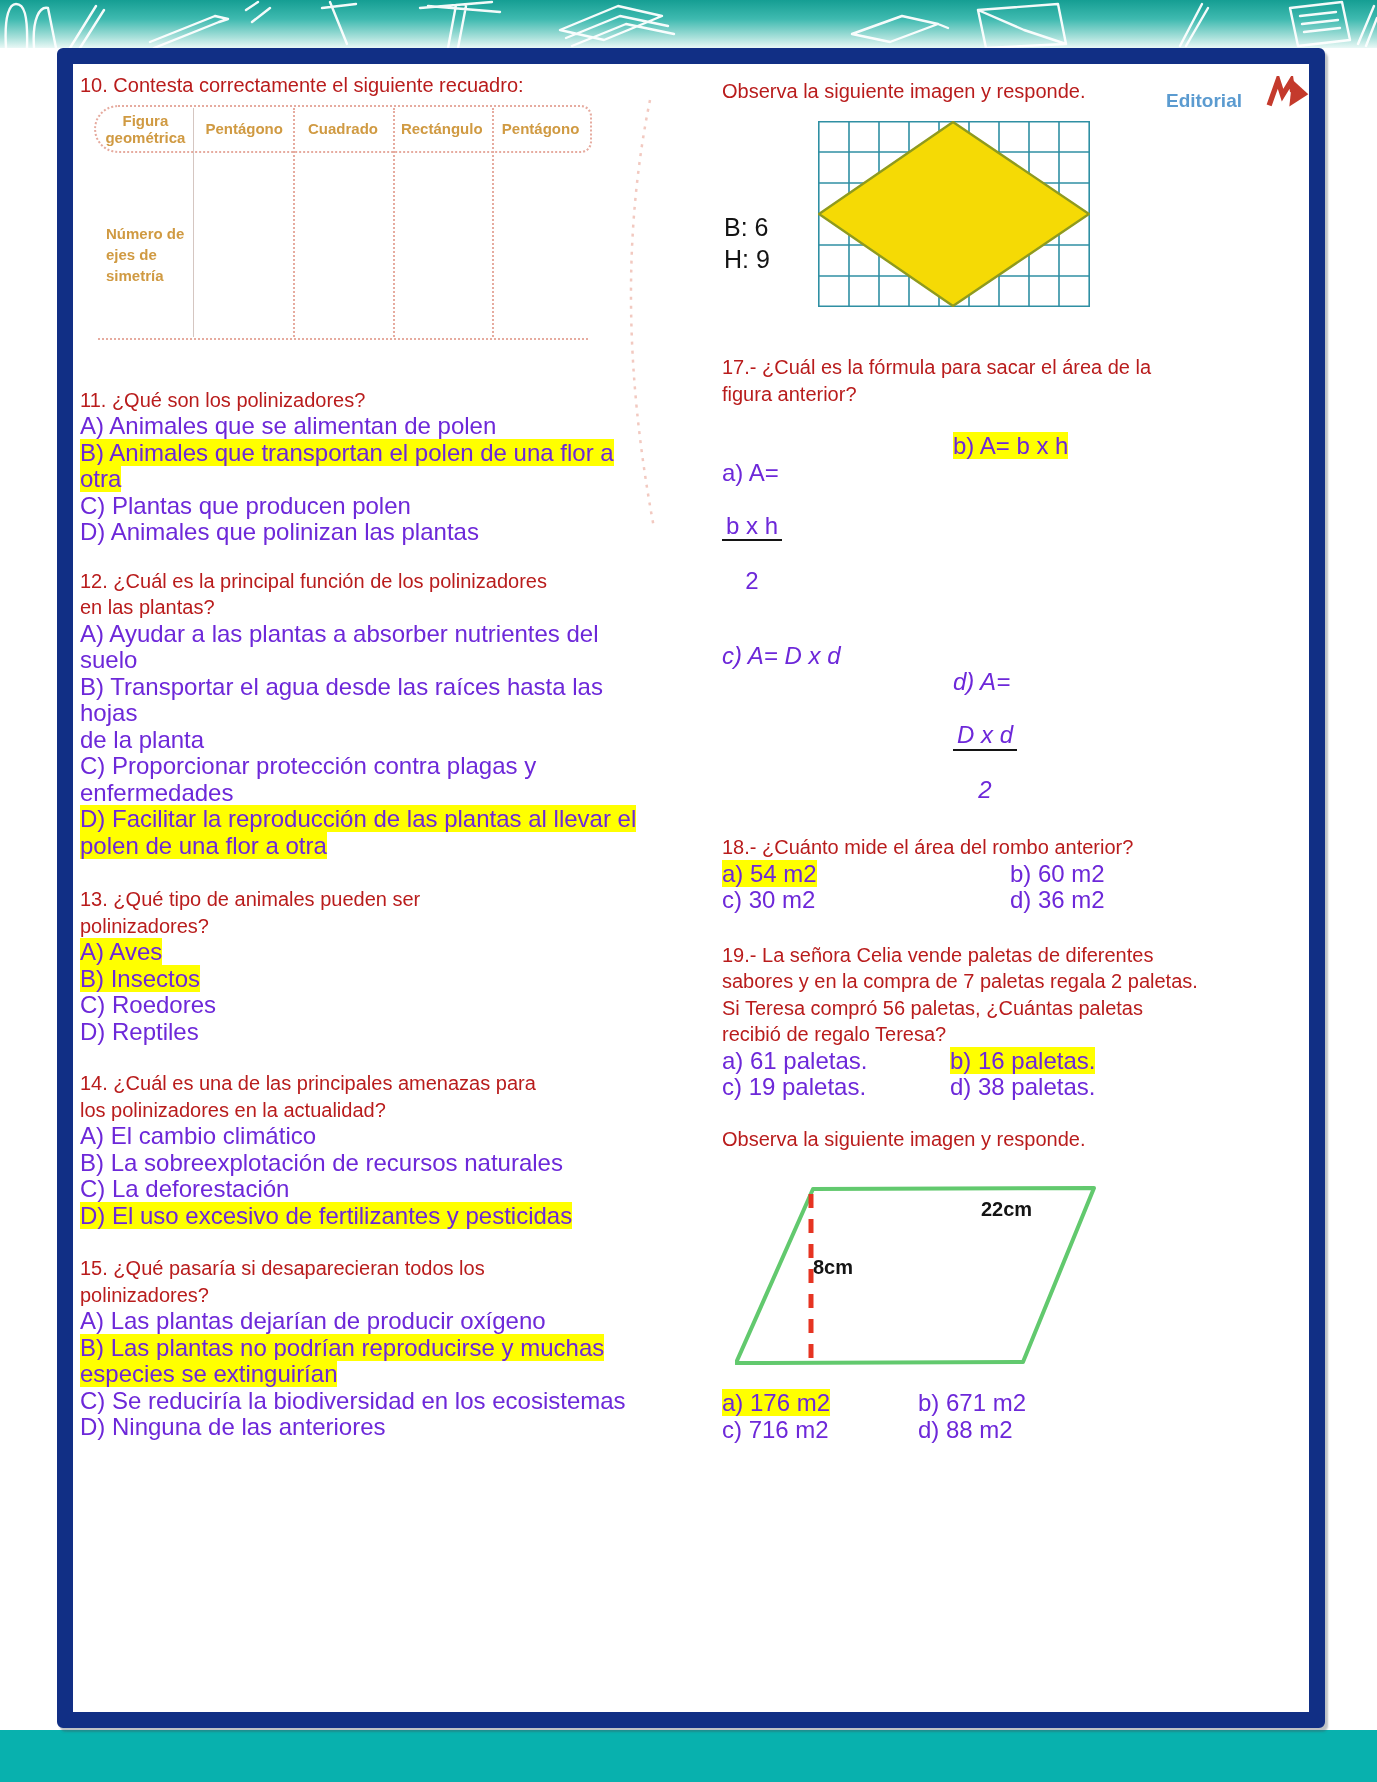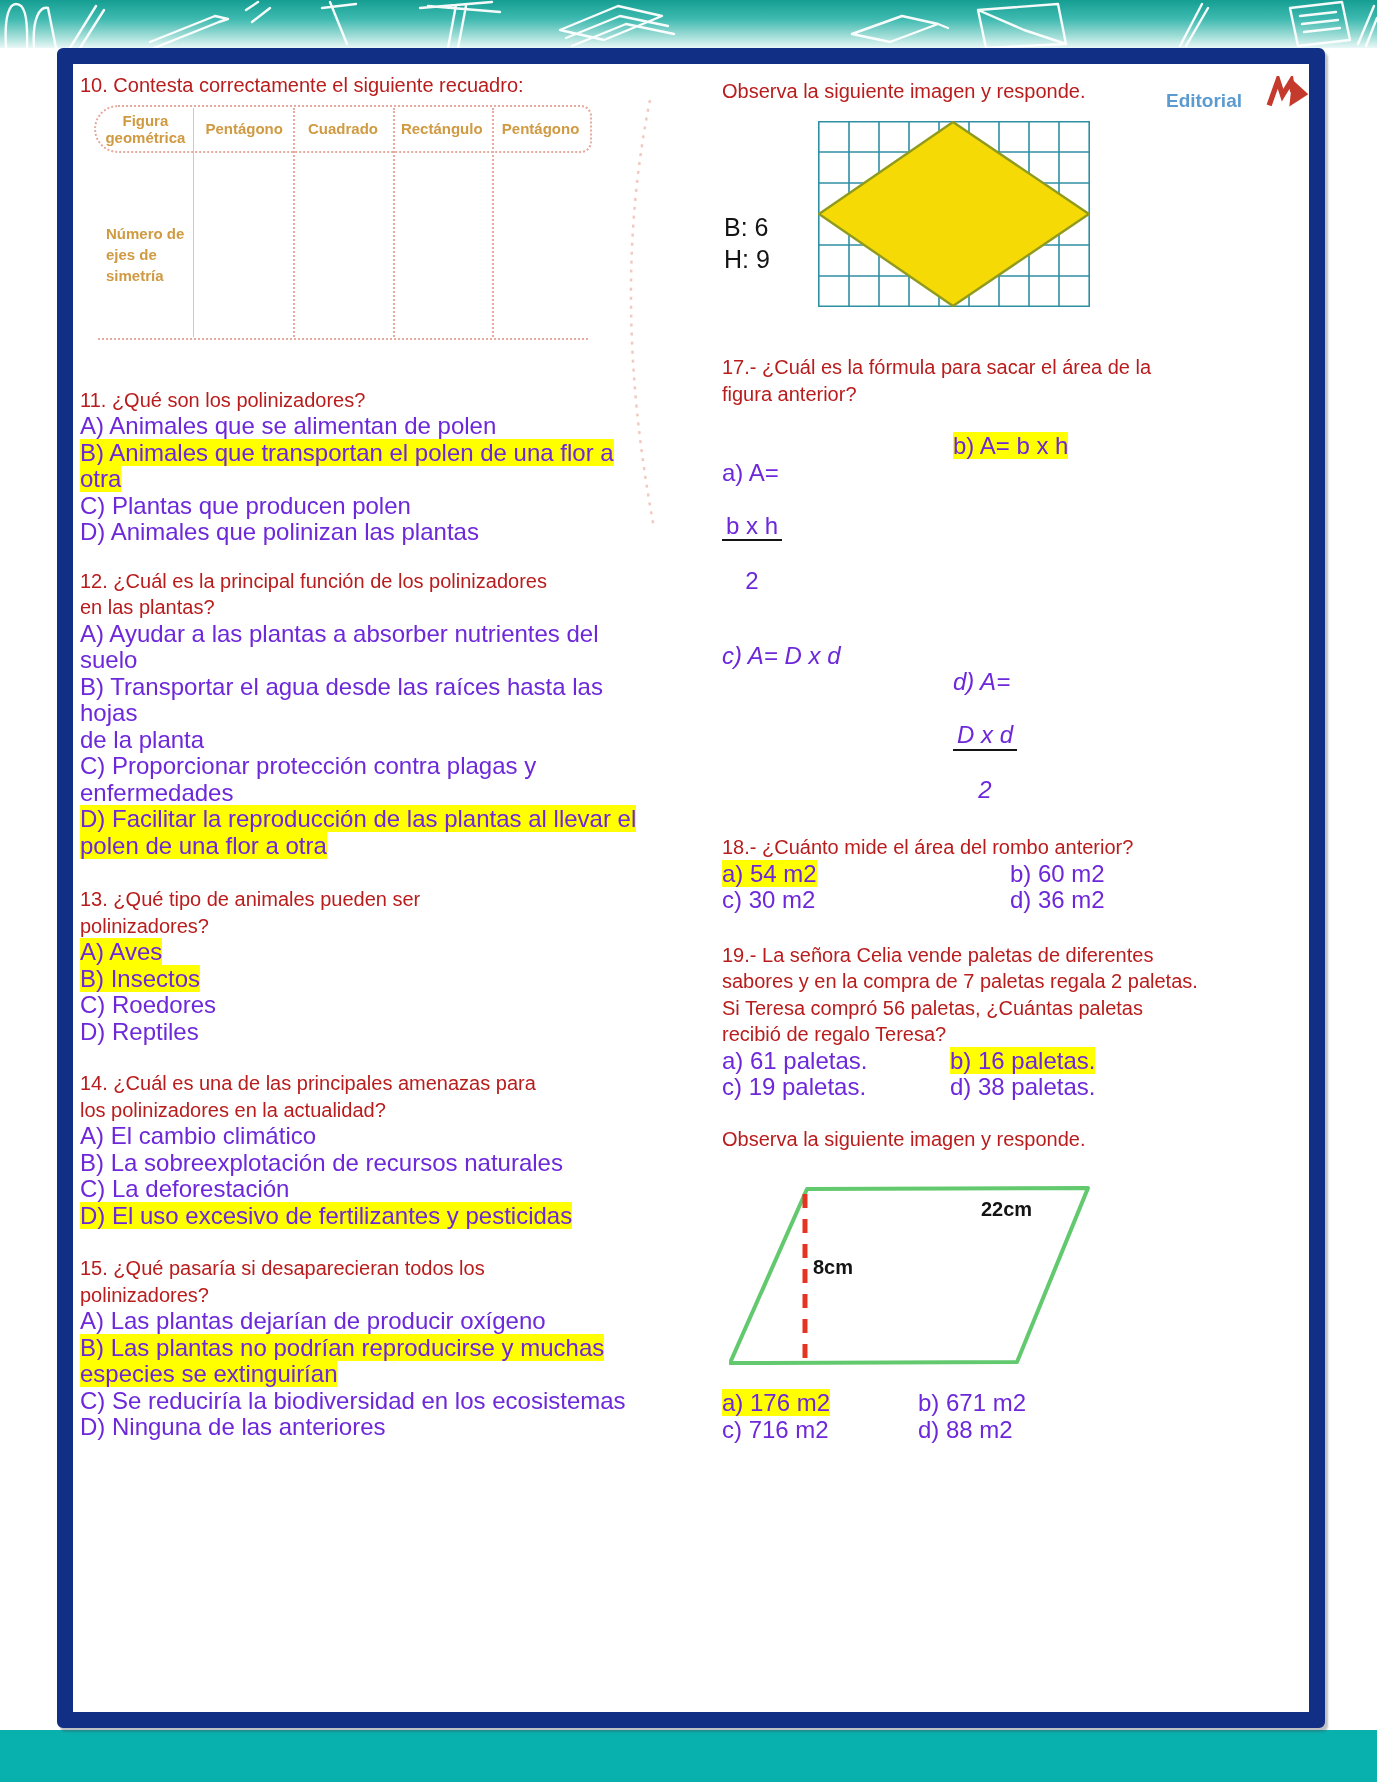--- a/index.html
+++ b/index.html
@@ -51,21 +51,21 @@
   .g16{grid-template-columns:215px 1fr;}
   .g18{grid-template-columns:288px 1fr;}
   .g19{grid-template-columns:228px 1fr;}
   .g20{grid-template-columns:196px 1fr;}
   .frow{display:grid;grid-template-columns:231px 1fr;}
 
   .frac{display:inline-block;text-align:center;vertical-align:top;}
   .frac .num{display:block;border-bottom:2px solid #141414;padding:0 4px;}
   .frac .den{display:block;}
 
-  .figure2{position:relative;height:182px;margin-left:7px;margin-top:34px;width:380px;}
+  .figure2{position:relative;height:182px;margin-left:7px;margin-top:34px;width:380px;text-align:center;}
   .fig2-lab{position:absolute;font-size:20px;font-weight:bold;color:#141414;}
   .lab22{left:252px;top:12px;}
   .lab8{left:84px;top:70px;}
 
   .doodles{position:absolute;left:0;top:0;}
   .gutter-doodle{position:absolute;left:598px;top:88px;}
 </style>
 </head>
 <body>
 

